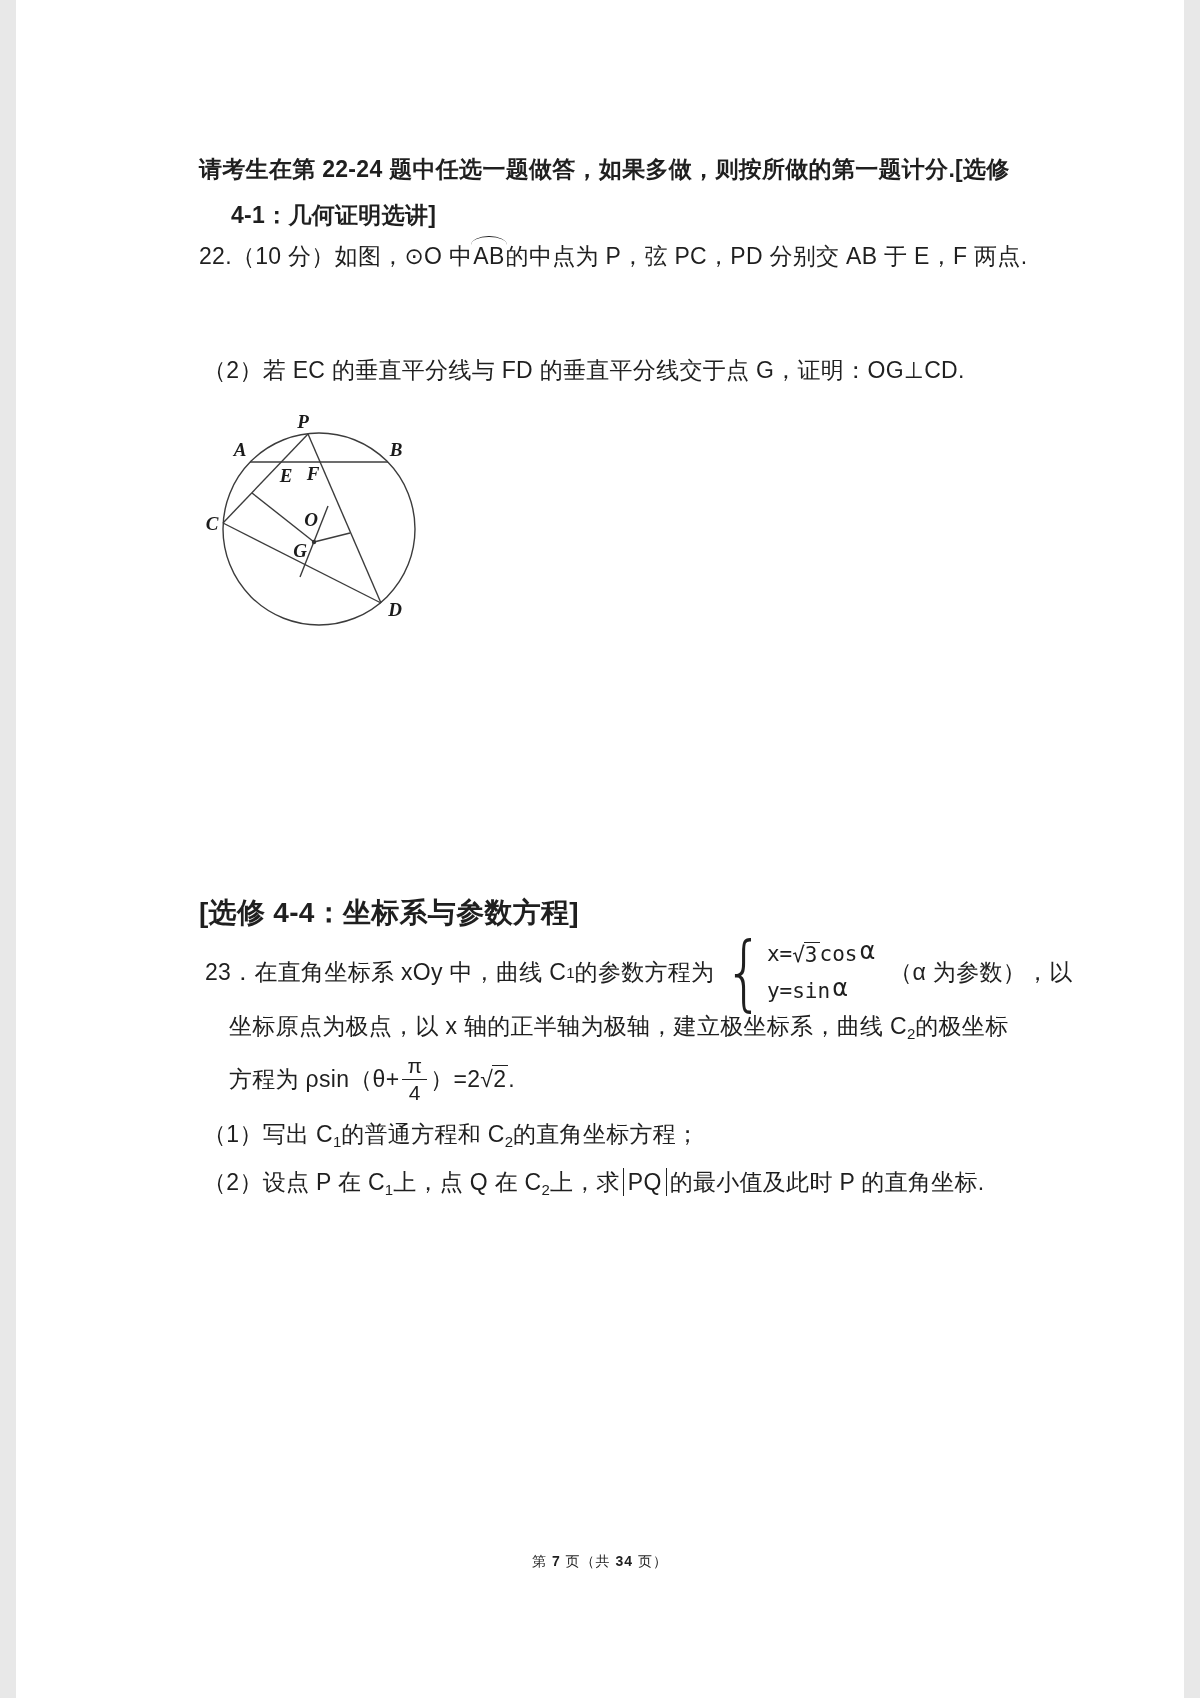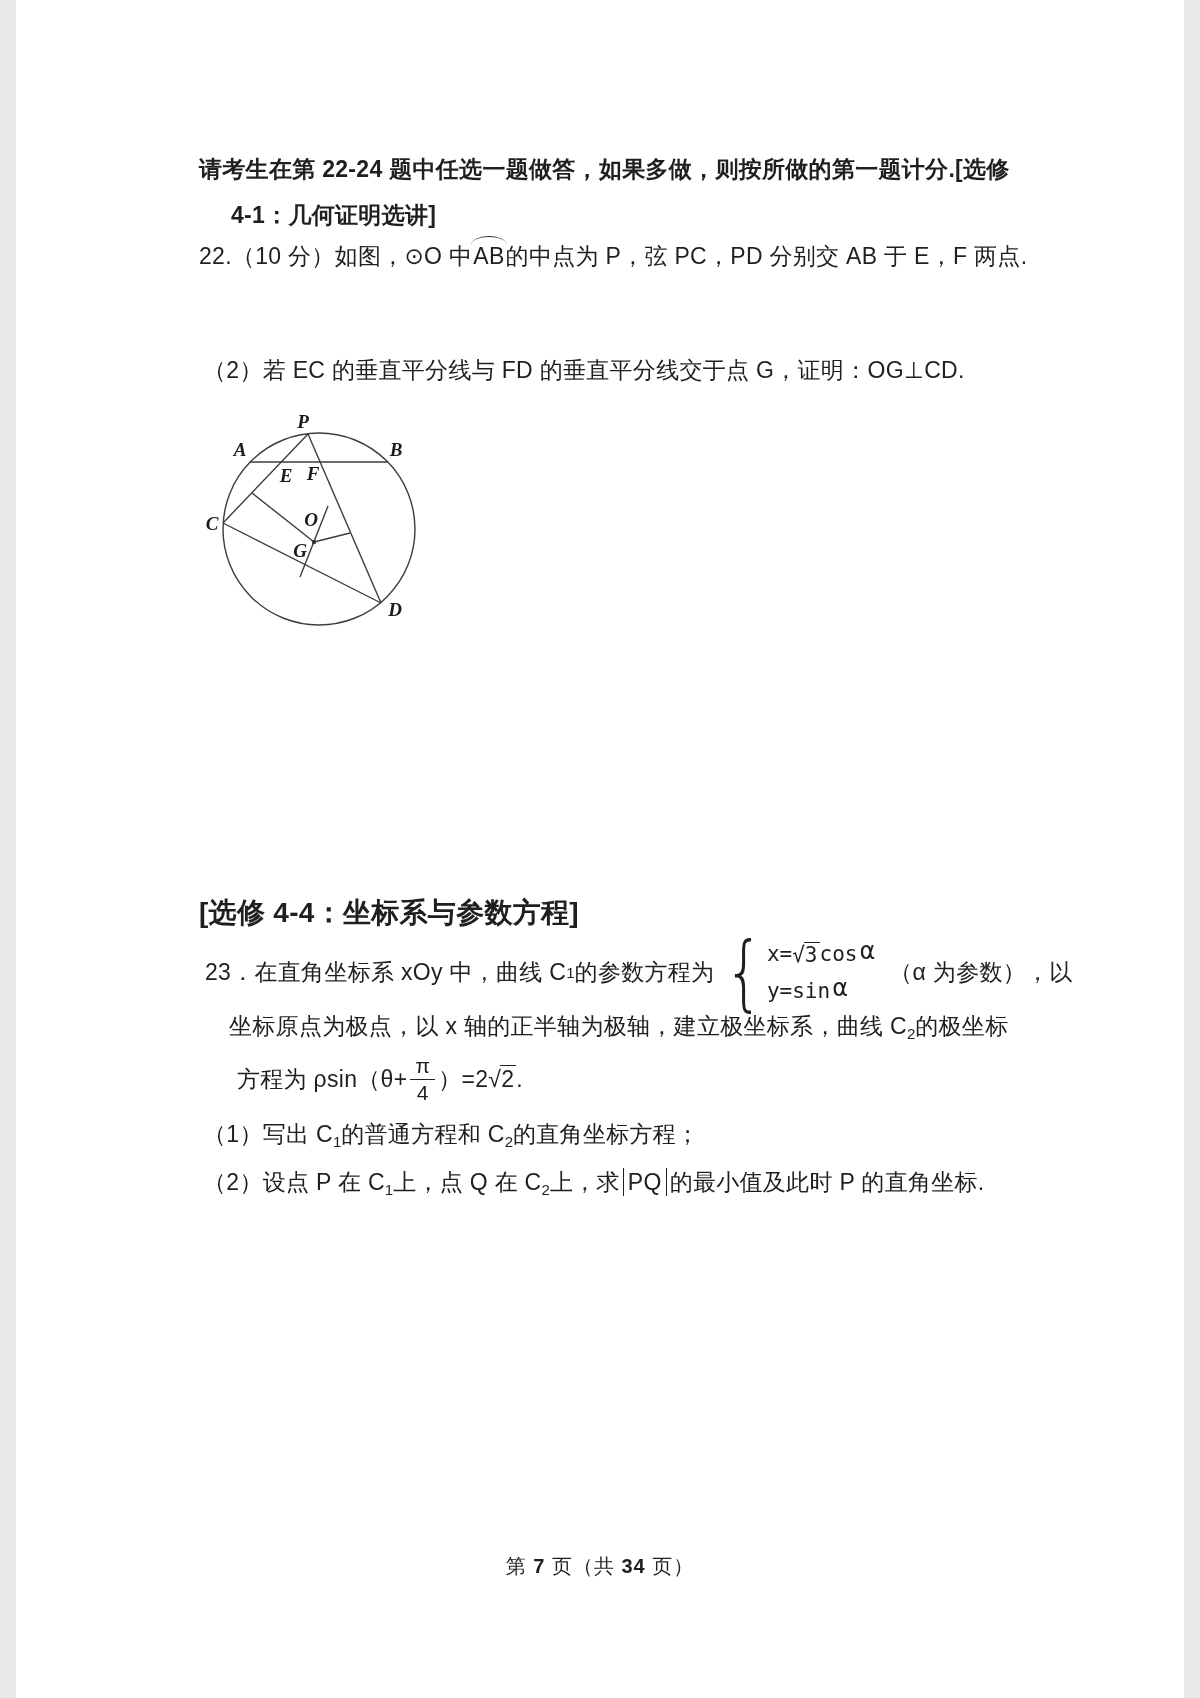--- a/index.html
+++ b/index.html
@@ -41,21 +41,21 @@
   .sys .brace { font-size:82px; font-weight:300; line-height:72px; transform:scaleX(0.75); margin-right:-4px;
                 font-family:"DejaVu Sans",sans-serif; }
   .sys .lines { display:flex; flex-direction:column; gap:12px;
                 font-family:"DejaVu Sans Mono","Liberation Mono",monospace; font-size:21px; letter-spacing:0; }
   .sys .lines > span { display:inline-flex; align-items:flex-start; }
   .alpha { font-size:24px; line-height:18px; margin-left:2px; font-family:"DejaVu Sans",sans-serif; }
 
   
   .abs { border-left:1.7px solid #222; border-right:1.7px solid #222; padding:1px 4px; margin:0 3px; }
 
-  .footer { position:absolute; left:0; right:0; text-align:center; font-size:20px; letter-spacing:1px; }
+  .footer { position:absolute; left:0; right:0; text-align:center; font-size:14px; letter-spacing:1px; }
 
   
   .fig { position:absolute; }
   .fig text { font-family:"Liberation Serif","DejaVu Serif",serif; font-style:italic; font-weight:600;
               font-size:19px; fill:#1b1b1b; }
   .fig .stroke { stroke:#3c3c3c; stroke-width:1.4; fill:none; }
 </style>
 </head>
 <body>
 
@@ -114,21 +114,21 @@
         </span>
       </span>
     </span>
     <span style="margin-left:14px;">（α 为参数），以</span>
   </div>
 
   <div class="t" style="left:213px; top:1012px;">
     <span>坐标原点为极点，以 x 轴的正半轴为极轴，建立极坐标系，曲线 C</span><sub class="cs">2</sub><span>的极坐标</span>
   </div>
 
-  <div class="row" style="left:221px; top:1050px; height:58px; font-size:23px;">
+  <div class="row" style="left:213px; top:1050px; height:58px; font-size:23px;">
     <span>方程为 ρsin（θ+</span>
     <span class="frac">
       <span class="num">π</span>
       <span class="den">4</span>
     </span>
     <span>）=2</span>
       <span class="sqrt">
         <span class="sign">√</span>
         <span class="rad">2</span>
       </span>

